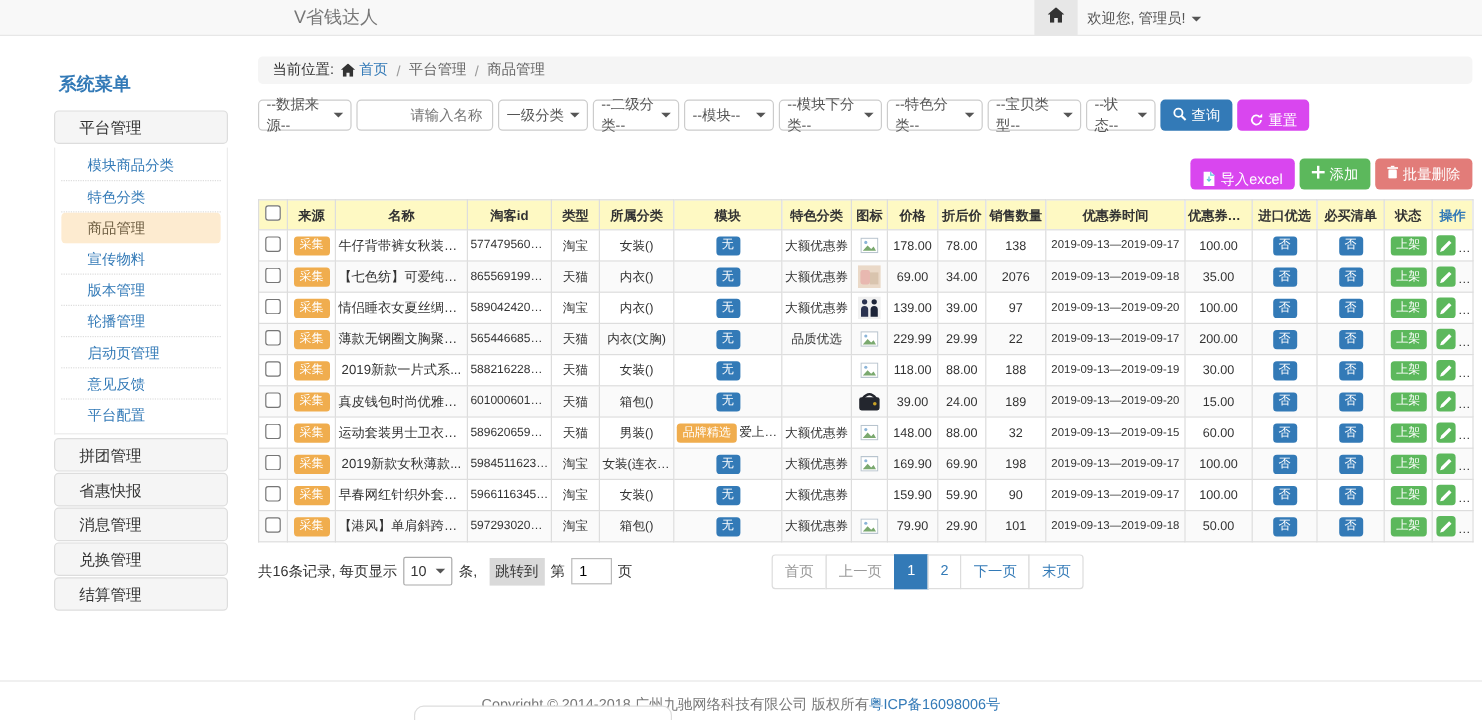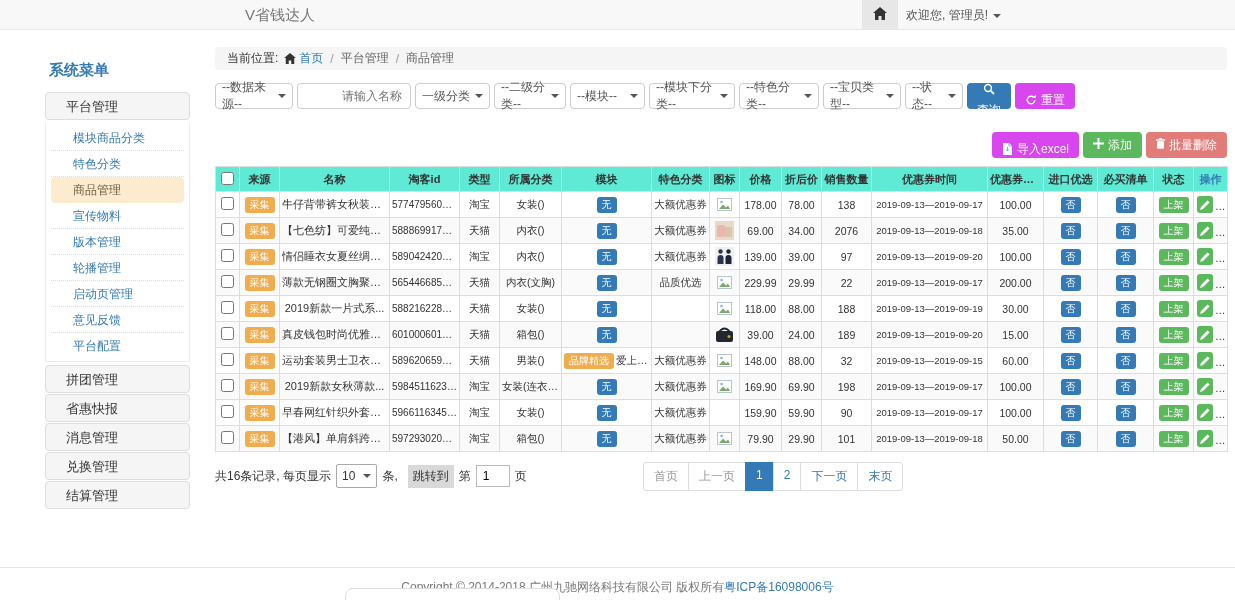--- a/index.html
+++ b/index.html
@@ -30,27 +30,27 @@
   .breadcrumb .sep { color:#999; margin:0 7px; }
   .breadcrumb .cur { color:#666; }
   .bc-home { margin:0 3px 0 6px; display:inline-flex; }
 
   .filters { margin-top:13px; display:flex; gap:4px; align-items:center; }
   .fselect { height:26px; border:1px solid #ccc; border-radius:4px; background:#fff; display:flex; align-items:center; justify-content:space-between; padding:0 6px; font-size:12px; color:#555; cursor:pointer; flex:none; }
   .sel-caret { border-left:4px solid transparent; border-right:4px solid transparent; border-top:4px solid #555; margin-left:4px; flex:none; }
   .w-src{width:78px}.w-cat1{width:75px}.w-cat2{width:72px}.w-mod{width:75px}.w-msub{width:86px}.w-feat{width:80px}.w-type{width:78px}.w-stat{width:58px}
   .finput { height:26px; width:114px; border:1px solid #ccc; border-radius:4px; padding:0 8px; font-size:12px; color:#555; flex:none;text-align:right; }
   .btn { height:26px; border:none; border-radius:4px; color:#fff; font-size:12px; padding:0 10px; display:inline-flex; align-items:center; gap:4px; cursor:pointer; flex:none; }
-  .btn-primary{background:#337ab7;flex-direction:column;} .btn-info{background:#d946ef;align-items:flex-end;} .btn-success{background:#5cb85c;} .btn-danger{background:#e27c79;}
+  .btn-primary{background:#337ab7;} .btn-info{background:#d946ef;align-items:flex-end;} .btn-success{background:#5cb85c;} .btn-danger{background:#e27c79;}
 
   .toolbar { margin-top:23px; display:flex; justify-content:flex-end; gap:4px; }
 
   table { width:1012px; margin-top:8px; border-collapse:collapse; table-layout:fixed; }
   th,td { border:1px solid #ddd; text-align:center; padding:0 2px; overflow:hidden; white-space:nowrap; text-overflow:ellipsis; }
-  th { height:25px; font-size:11px; font-weight:bold; color:#333; background:#5eead4; }
+  th { height:25px; font-size:11px; font-weight:bold; color:#333; background:#fef9c3; }
   td { height:26px; font-size:10.5px; color:#333; }
   tbody tr:nth-child(even) td { background:#fafafa; }
   .th-ops { color:#337ab7; }
   .id-cell { font-size:10px; }
   .date-cell { font-size:9.5px; }
   .name-cell { font-size:11px; }
   .badge { display:inline-block; padding:3px 5px; border-radius:3px; font-size:10px; color:#fff; line-height:1; }
   .badge-orange{background:#f0ad4e;} .badge-blue{background:#337ab7;} .badge-green{background:#5cb85c;}
   .module-extra { margin-left:2px; font-size:10.5px; }
   .op { width:16px; height:17px; border:none; border-radius:3px; display:inline-flex; align-items:center; justify-content:center; cursor:pointer; padding:0; margin:0 1px; }
@@ -283,21 +283,21 @@
                 <rect x="0" y="1.3" width="9" height="1.4" fill="#fff"></rect>
                 <rect x="3" y="0" width="3" height="1.3" fill="#fff"></rect>
               </svg>
             </button>
     </td>
   </tr>
         <tr>
     <td><input type="checkbox" style=""></td>
     <td><span class="badge badge-orange">采集</span></td>
     <td class="name-cell">【七色纺】可爱纯棉家...</td>
-    <td class="id-cell">588869917501</td>
+    <td class="id-cell">865569199317</td>
     <td>天猫</td>
     <td>内衣()</td>
     <td><span class="badge badge-blue">无</span></td>
     <td>大额优惠券</td>
     <td class="icon-cell"><svg width="19" height="19">
               <rect width="19" height="19" fill="#ead9c8"></rect>
               <rect x="2" y="4" width="8" height="12" rx="2" fill="#e8b8b0"></rect>
               <rect x="10" y="6" width="7" height="10" fill="#d9c4ae"></rect>
             </svg></td>
     <td>69.00</td>

